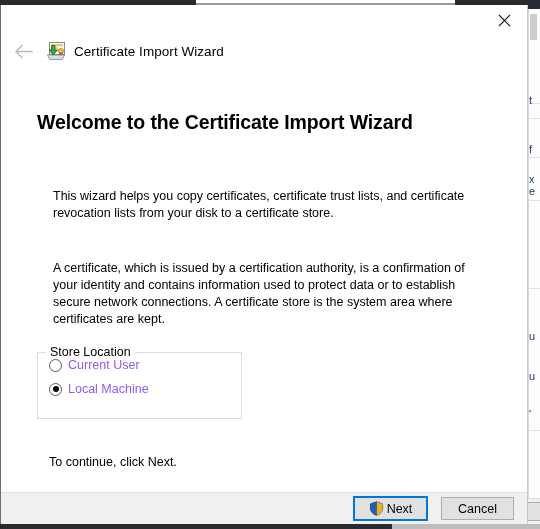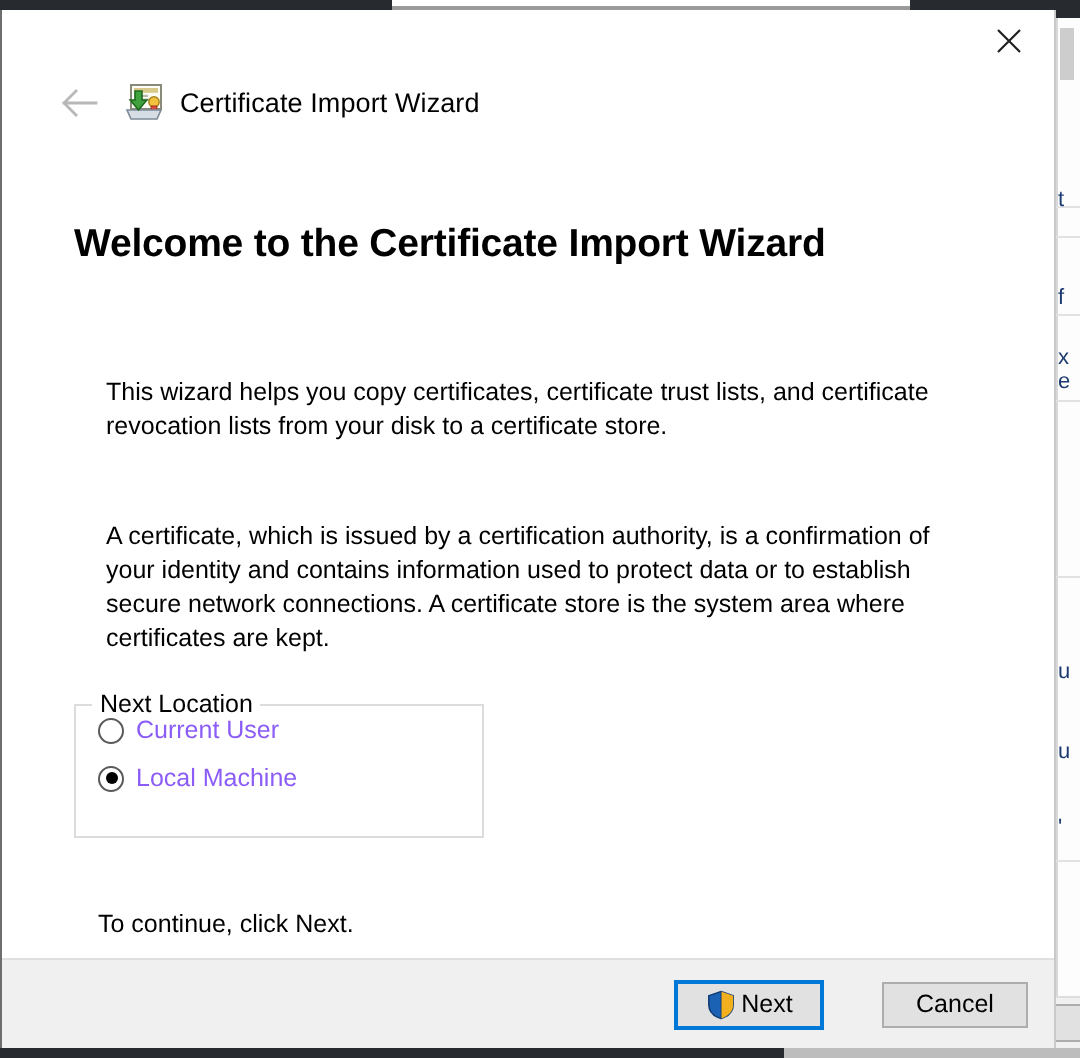--- a/index.html
+++ b/index.html
@@ -129,21 +129,20 @@
     cursor: default;
   }
   .close-btn svg { display: block; }
 
   .nav-row {
     position: absolute;
     left: 0; top: 33px;
     height: 26px;
     display: flex;
     align-items: center;
-    margin-left: 16px;
   }
   .back-arrow {
     width: 44px;
     height: 26px;
     display: flex;
     align-items: center;
     justify-content: center;
   }
   .back-arrow svg { display: block; }
 
@@ -247,29 +246,28 @@
     margin: 12px;
     padding-top: 24px;
     font-size: 12.5px;
     color: #000000;
   }
 
   
   .wiz-footer {
     position: absolute;
     left: 0; right: 0; bottom: 0;
-    height: 45px;
+    height: 32px;
     background: #f0f0f0;
     border-top: 1px solid #dfdfdf;
     display: flex;
     align-items: center;
     justify-content: flex-end;
     padding-right: 13px;
     box-sizing: border-box;
-    gap: 16px;
   }
   .btn {
     height: 23px;
     min-width: 73px;
     background: #e1e1e1;
     border: 1px solid #adadad;
     font-family: "Liberation Sans", sans-serif;
     font-size: 12.5px;
     color: #000000;
     display: inline-flex;
@@ -366,21 +364,21 @@
 
     <div class="wiz-body">
 
       <h1 class="wiz-heading">Welcome to the Certificate Import Wizard</h1>
 
       <p class="wiz-para para1">This wizard helps you copy certificates, certificate trust lists, and certificate revocation lists from your disk to a certificate store.</p>
 
       <p class="wiz-para para2">A certificate, which is issued by a certification authority, is a confirmation of your identity and contains information used to protect data or to establish secure network connections. A certificate store is the system area where certificates are kept.</p>
 
       <div class="groupbox">
-        <div class="groupbox-legend">Next Location</div>
+        <div class="groupbox-legend">Store Location</div>
 
         <div class="radio-row">
           <span class="radio-mark"></span>
           <span class="radio-label">Current User</span>
         </div>
 
         <div class="radio-row">
           <span class="radio-mark checked"></span>
           <span class="radio-label">Local Machine</span>
         </div>

